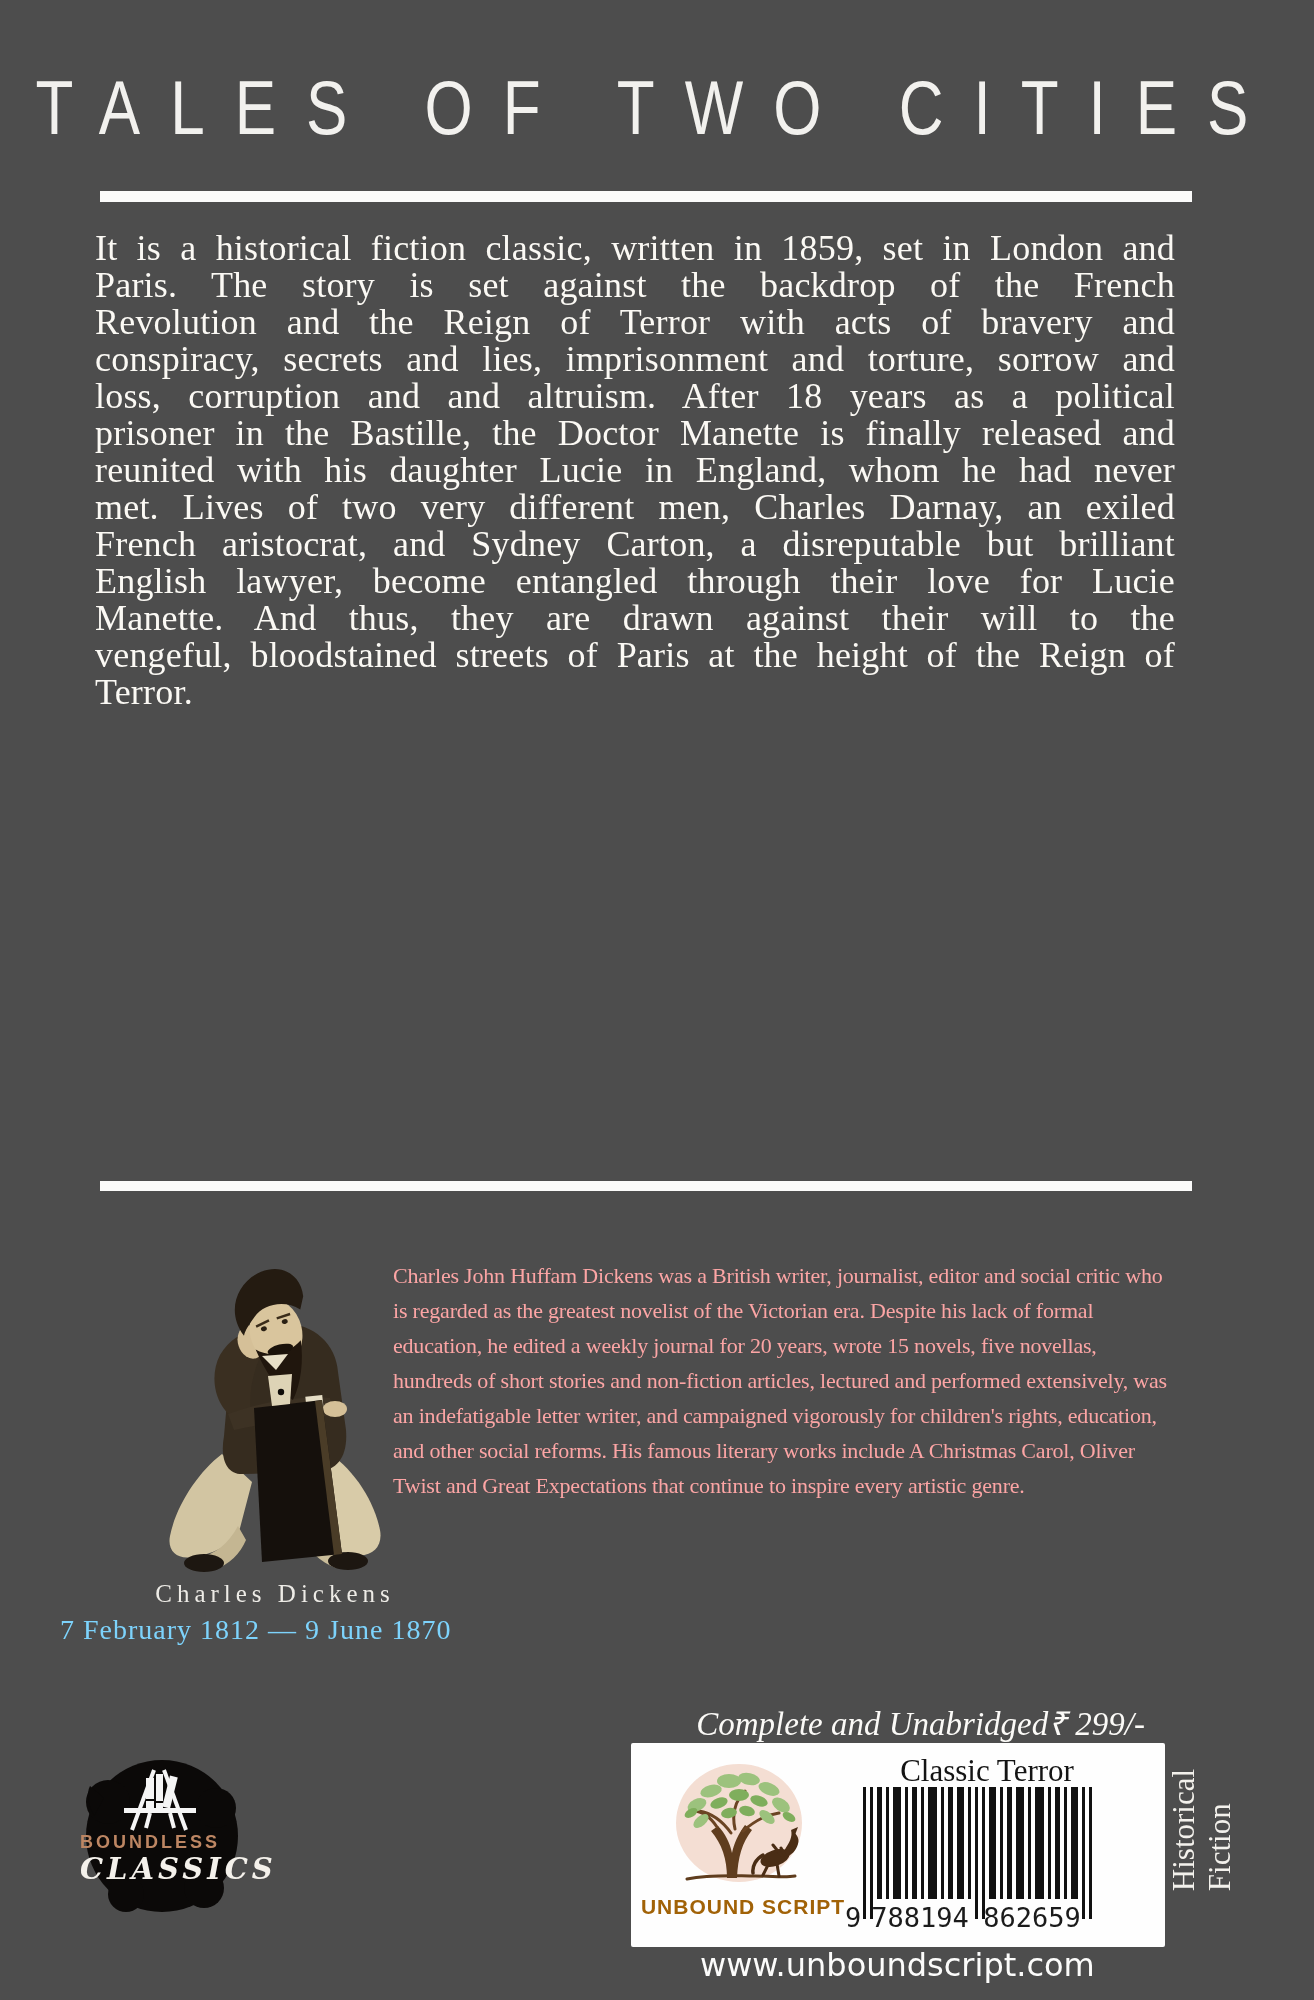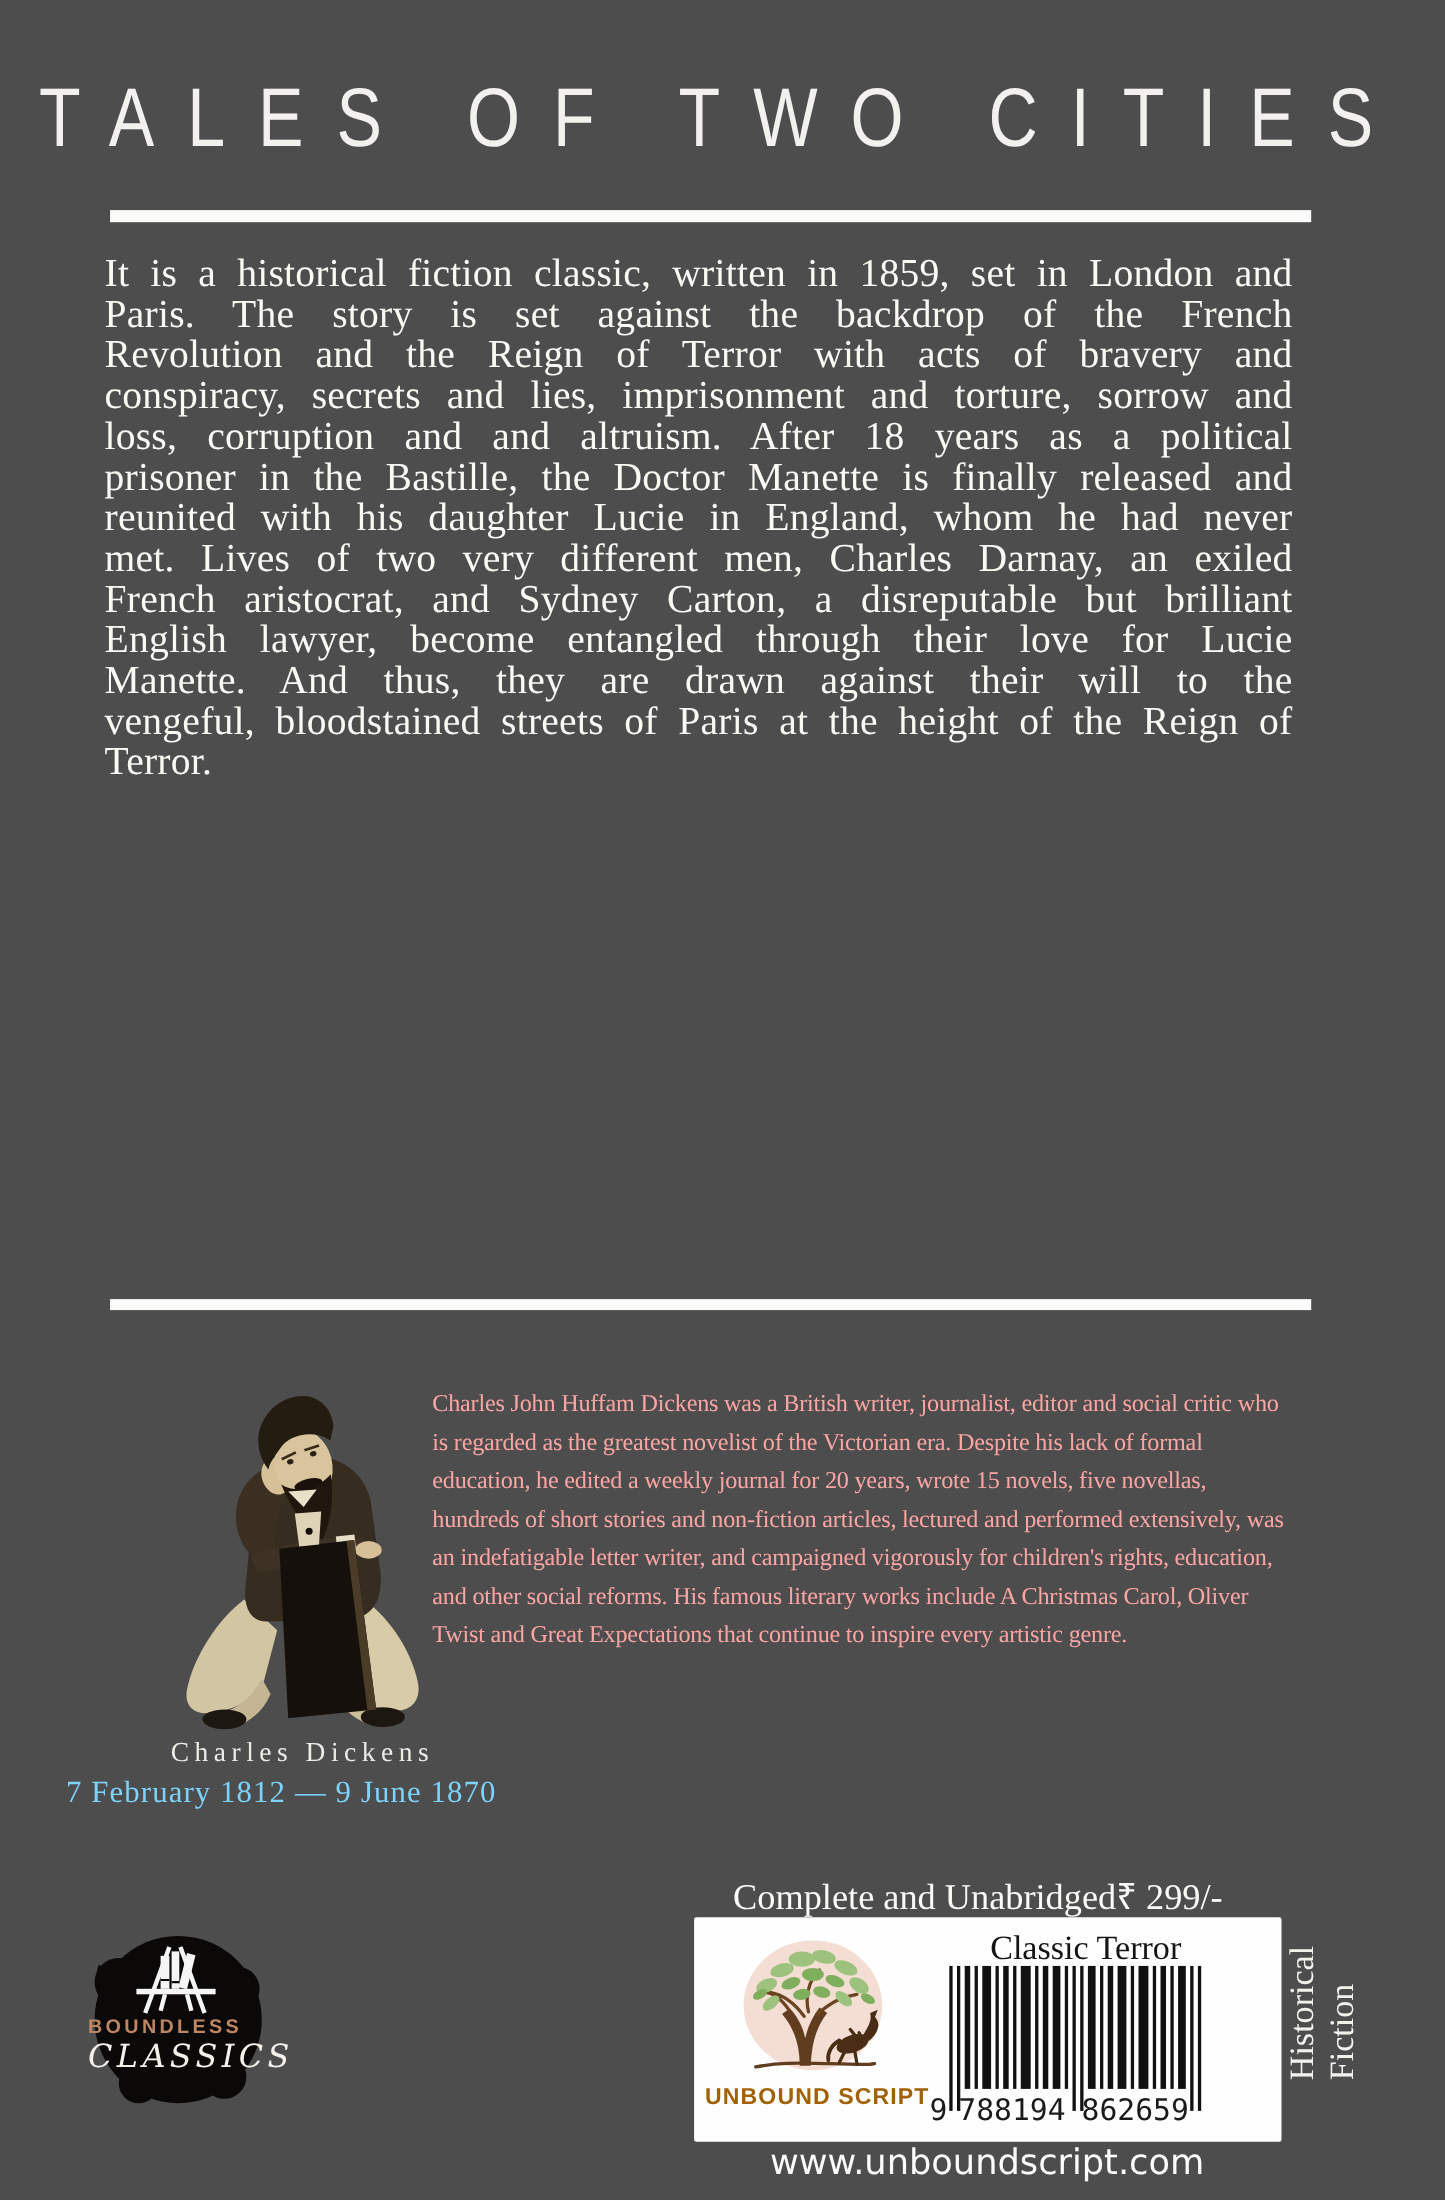--- a/index.html
+++ b/index.html
@@ -60,22 +60,22 @@
     left:393px; top:1258px; width:778px;
     font-size:22px; line-height:35px;
     letter-spacing:-0.2px;
     color:#fca5a5;
     text-align:left;
   }
 
   
   .edition-row {
     left:633px; top:1700px; width:512px;
-    display:flex; justify-content:center; align-items:baseline;
-    font-size:33px; color:#fbfaf7;
+    display:flex; justify-content:flex-end; align-items:baseline;
+    font-size:33px; color:#fbfaf7;font-style:italic;
   }
   .barcode-box {
     left:631px; top:1743px; width:534px; height:204px;
     background:#fefefe; border-radius:2px;
   }
   .publisher-logo { position:absolute; left:40px; top:18px; width:144px; height:130px; }
   .publisher-name {
     position:absolute; left:6px; top:152px; width:212px;
     text-align:center;
     font-family:"Liberation Sans", sans-serif;
@@ -114,21 +114,21 @@
     position:absolute; left:0; top:76px; width:164px;
     text-align:left;
     font-family:"Liberation Sans", sans-serif;
     font-weight:bold; font-size:18px; letter-spacing:3px;
     color:#bd8663;
   }
   .imprint-line2 {
     position:absolute; left:0; top:96px; width:164px;
     text-align:left;
     font-family:"DejaVu Serif", serif;
-    font-style:italic; font-weight:normal;
+    font-style:italic; font-weight:bold;
     font-size:29px; letter-spacing:4px;
     color:#f4f1eb;
   }
 </style>
 </head>
 <body>
 
 <h1 class="abs title">TALES OF TWO CITIES</h1>
 <div class="abs rule rule-top"></div>
 

